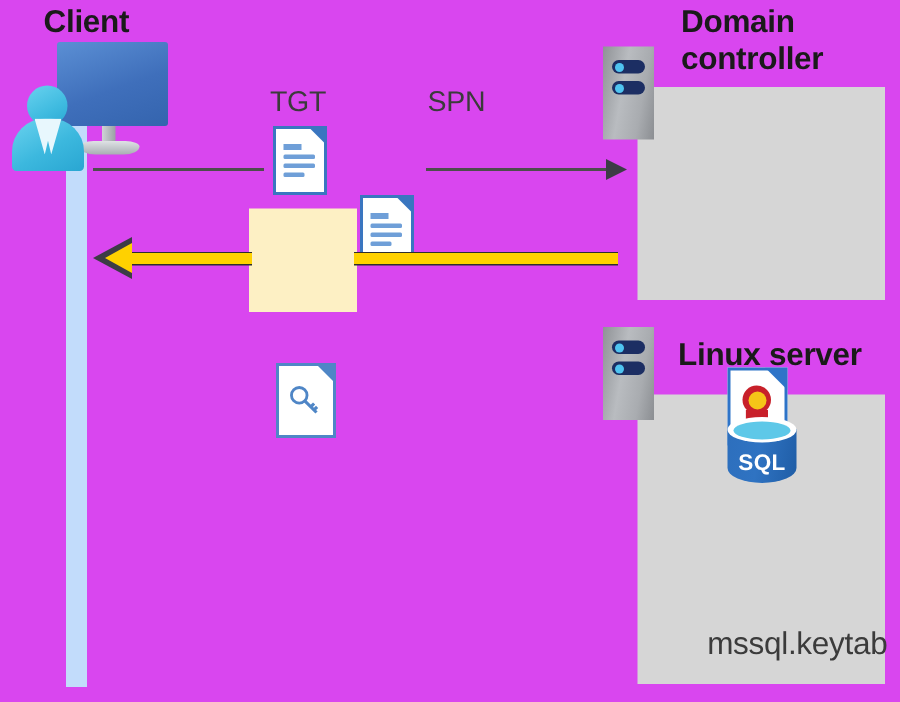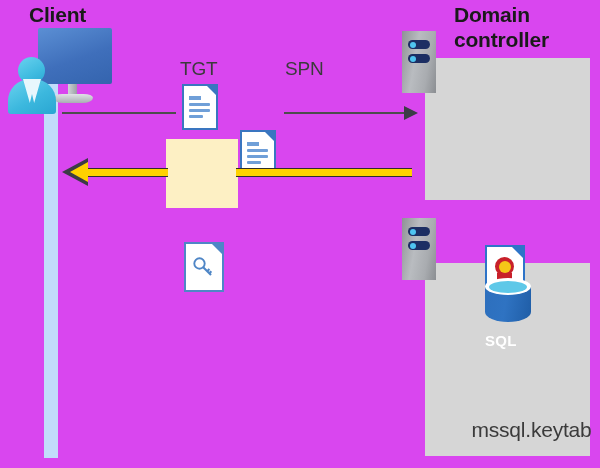--- a/index.html
+++ b/index.html
@@ -193,22 +193,22 @@
     border-radius: 50%;
     background: #ffffff;
   }
   .db-top-inner {
     position: absolute; left: 4px; top: 2.5px; width: 38px; height: 12px;
     border-radius: 50%;
     background: #5ec8e8;
   }
   .db-label {
     position: absolute; left: 0; top: 22px; width: 46px;
-    color: #ffffff;
-    font-size: 15px; font-weight: bold; letter-spacing: 0.3px; margin-top: 32px;
+    text-align: center; color: #ffffff;
+    font-size: 15px; font-weight: bold; letter-spacing: 0.3px;
   }
 
   
   .thin-line {
     left: 62px; top: 112px; width: 114px; height: 2px;
     background: #4d4d4d;
   }
   .blk-line {
     left: 284px; top: 112px; width: 124px; height: 2px;
     background: #4d4d4d;
@@ -258,20 +258,21 @@
     <div class="user-collar"></div>
   </div>
 
   <div class="abs title title-client">Client</div>
 
   <div class="abs title title-dc">
     <div>Domain</div>
     <div>controller</div>
   </div>
 
+  <div class="abs title title-linux">Linux server</div>
 
   <div class="abs server-icon srv-dc">
     <div class="server-body"></div>
     <div class="server-led l1"></div>
     <div class="server-led l2"></div>
   </div>
 
   <div class="abs server-icon srv-linux">
     <div class="server-body"></div>
     <div class="server-led l1"></div>

